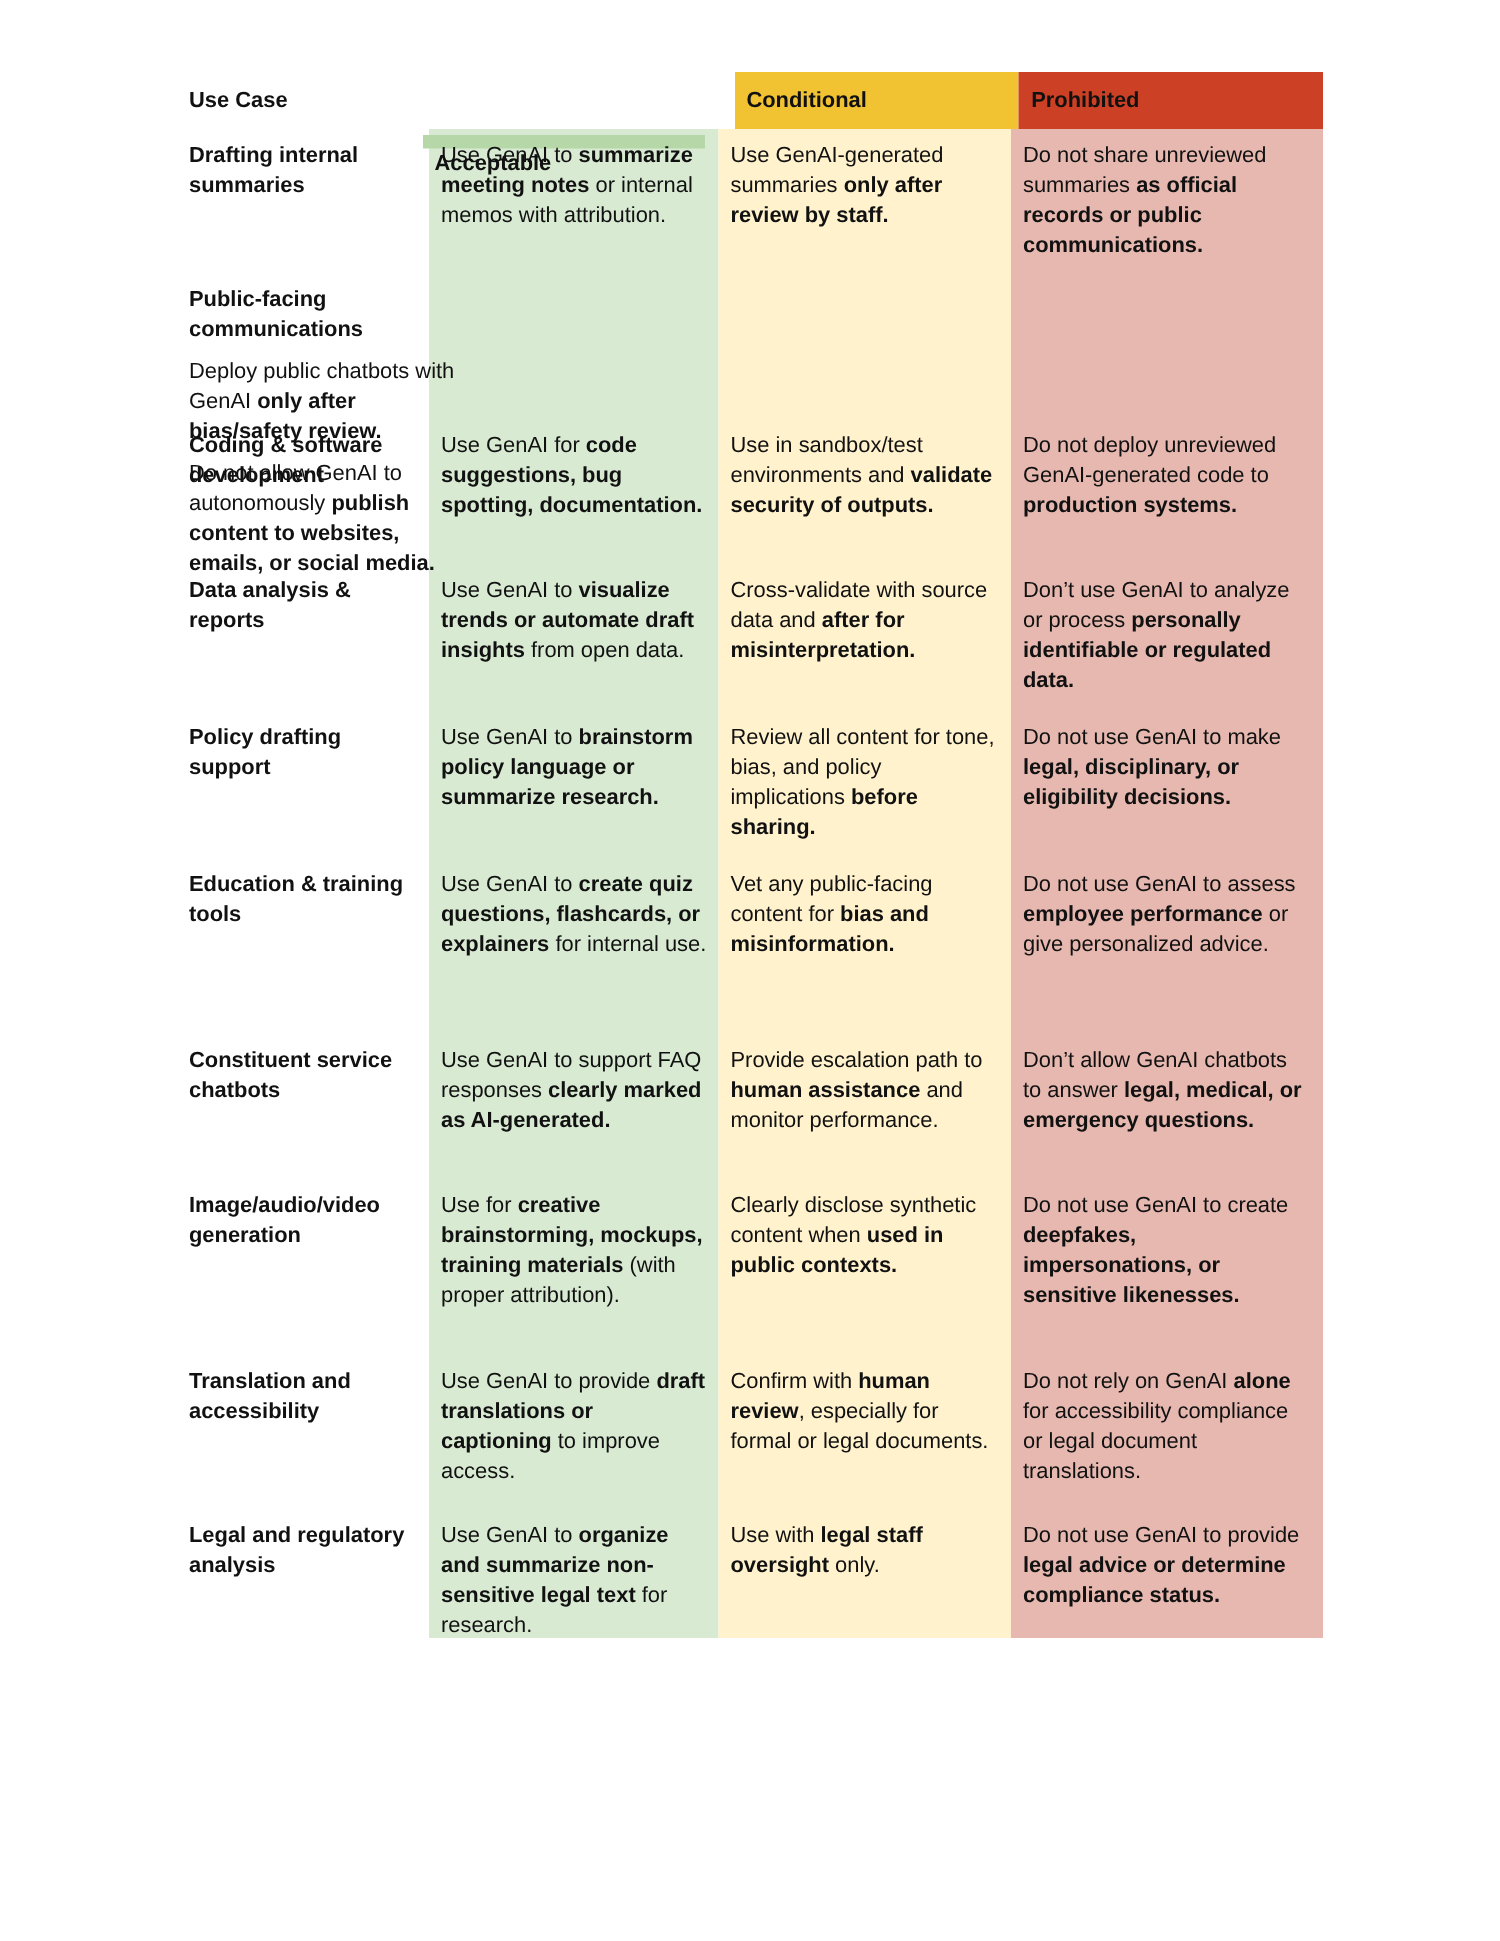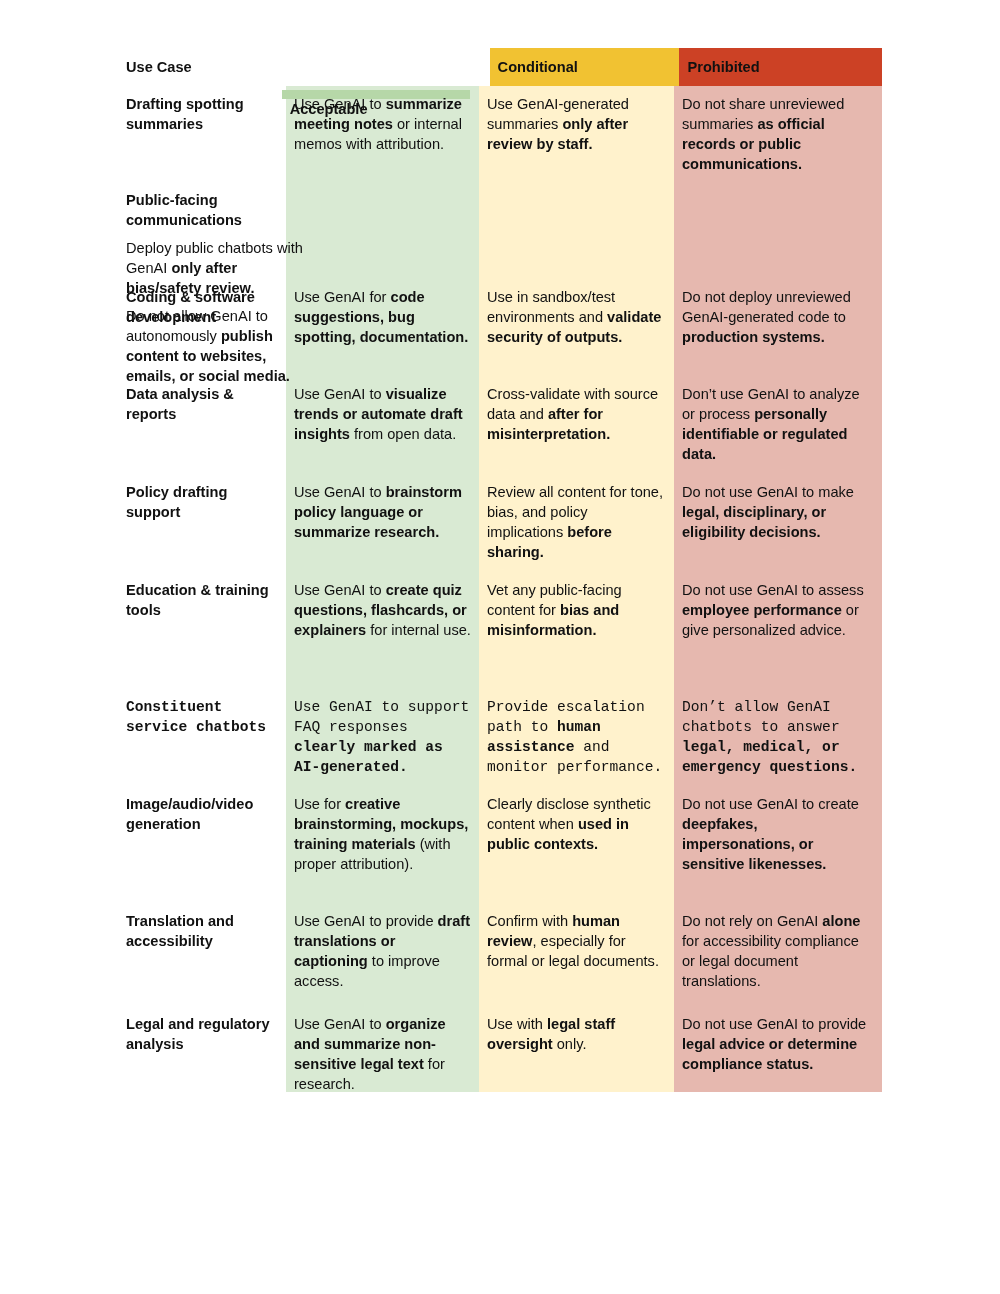--- a/index.html
+++ b/index.html
@@ -33,21 +33,21 @@
 
   <div class="row hdr">
     <div class="cell c0">Use Case</div>
     <div class="cell c1">Acceptable</div>
     <div class="cell c2">Conditional</div>
     <div class="cell c3">Prohibited</div>
   </div>
 
   <div id="body-rows">
       <div class="row" style="height: 96px;">
-        <div class="cell c0">Drafting spotting summaries</div>
+        <div class="cell c0">Drafting internal summaries</div>
         <div class="cell c1"><span>Use GenAI to </span><b>summarize meeting notes</b><span> or internal memos with attribution.</span></div>
         <div class="cell c2"><span>Use GenAI-generated summaries </span><b>only after review by staff.</b></div>
         <div class="cell c3"><span>Do not share unreviewed summaries </span><b>as official records or public communications.</b></div>
       </div>
       <div class="row" style="height: 97px; flex-direction: column;">
         <div class="cell c0">Public-facing communications</div>
         <div class="cell c2"><span>Deploy public chatbots with GenAI </span><b>only after bias/safety review.</b></div>
         <div class="cell c3"><span>Do not allow GenAI to autonomously </span><b>publish content to websites, emails, or social media.</b></div>
       </div>
       <div class="row" style="height: 97px; justify-content: center;">
@@ -67,21 +67,21 @@
         <div class="cell c1"><span>Use GenAI to </span><b>brainstorm policy language or summarize research.</b></div>
         <div class="cell c2"><span>Review all content for tone, bias, and policy implications </span><b>before sharing.</b></div>
         <div class="cell c3"><span>Do not use GenAI to make </span><b>legal, disciplinary, or eligibility decisions.</b></div>
       </div>
       <div class="row" style="height: 117px;">
         <div class="cell c0">Education &amp; training tools</div>
         <div class="cell c1"><span>Use GenAI to </span><b>create quiz questions, flashcards, or explainers</b><span> for internal use.</span></div>
         <div class="cell c2"><span>Vet any public-facing content for </span><b>bias and misinformation.</b></div>
         <div class="cell c3"><span>Do not use GenAI to assess </span><b>employee performance</b><span> or give personalized advice.</span></div>
       </div>
-      <div class="row" style="height: 97px; font-family: Liberation Mono, monospace;">
+      <div class="row" style="height: 97px;">
         <div class="cell c0">Constituent service chatbots</div>
         <div class="cell c1"><span>Use GenAI to support FAQ responses </span><b>clearly marked as AI-generated.</b></div>
         <div class="cell c2"><span>Provide escalation path to </span><b>human assistance</b><span> and monitor performance.</span></div>
         <div class="cell c3"><span>Don’t allow GenAI chatbots to answer </span><b>legal, medical, or emergency questions.</b></div>
       </div>
       <div class="row" style="height: 117px;">
         <div class="cell c0">Image/audio/video generation</div>
         <div class="cell c1"><span>Use for </span><b>creative brainstorming, mockups, training materials</b><span> (with proper attribution).</span></div>
         <div class="cell c2"><span>Clearly disclose synthetic content when </span><b>used in public contexts.</b></div>
         <div class="cell c3"><span>Do not use GenAI to create </span><b>deepfakes, impersonations, or sensitive likenesses.</b></div>

